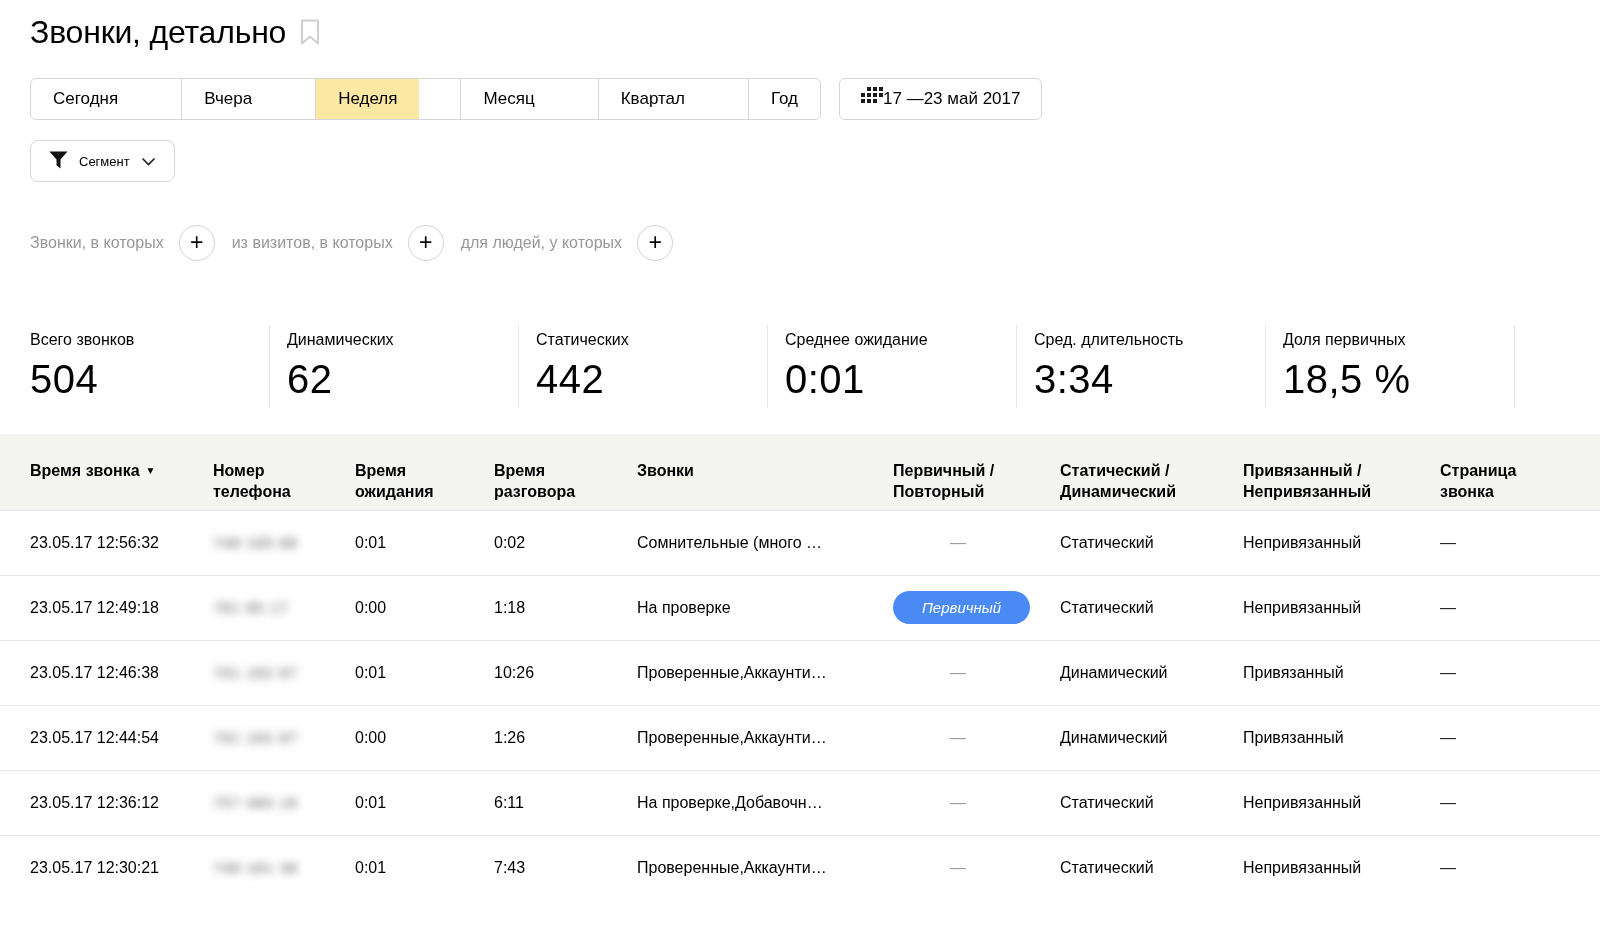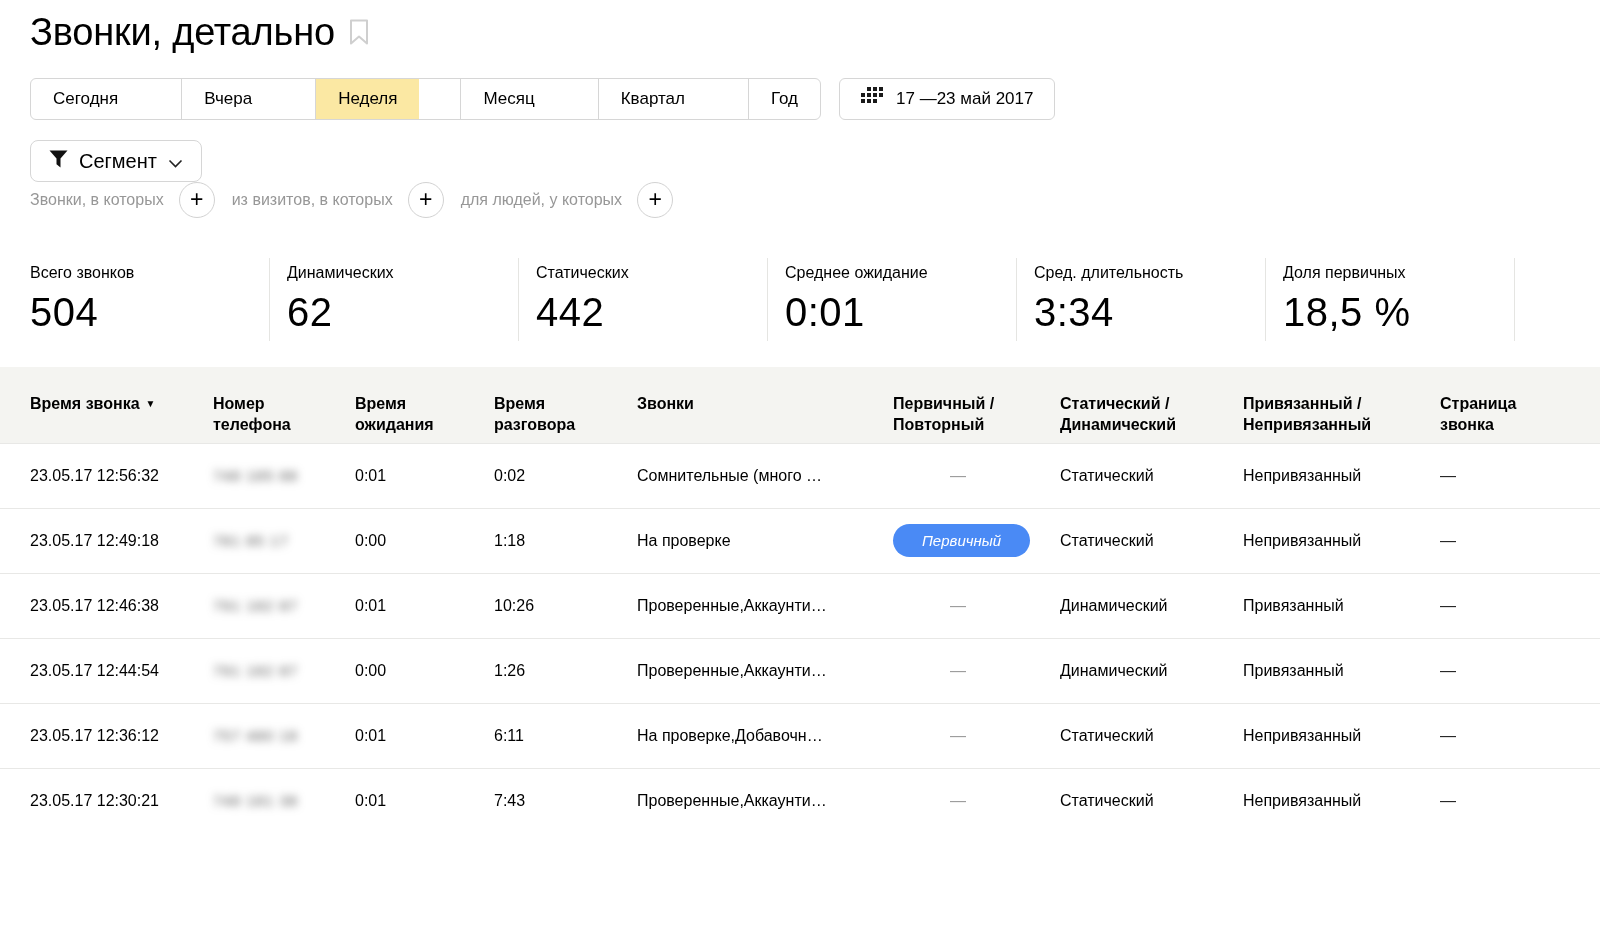--- a/index.html
+++ b/index.html
@@ -1,41 +1,41 @@
 <!DOCTYPE html>
 <html><head>
 <meta charset="utf-8">
 <style>
   * { margin:0; padding:0; box-sizing:border-box; }
   html,body { width:1600px; height:948px; background:#fff; font-family:"Liberation Sans", sans-serif; color:#000; overflow:hidden; }
   .content { padding:14px 0 0 30px; }
 
   
   .title-row { display:flex; align-items:center; gap:14px; height:36px; }
-  h1 { font-size:38px; font-weight:400; letter-spacing:-0.2px; }
+  h1 { font-size:32px; font-weight:400; letter-spacing:-0.2px; }
   .bookmark { margin-top:4px; cursor:pointer; }
 
   
   .tabs-row { display:flex; margin-top:28px; }
   .tab-group { display:flex; border:1px solid #d6d6d6; border-radius:6px; overflow:hidden; background:#fff; height:42px;gap:41px; }
   .tab { padding:0 22px; line-height:40px; font-size:17px; border-left:1px solid #d6d6d6; cursor:pointer; white-space:nowrap; }
   .tab:first-child { border-left:none; }
   .tab.selected { background:#fbe8a3; }
-  .date-btn { margin-left:18px; display:flex; align-items:center; gap:13px; border:1px solid #d6d6d6; border-radius:6px; height:42px; padding:0 21px; font-size:17px; cursor:pointer; background:#fff; }
-
-  
-  .segment-btn { margin-top:20px; display:inline-flex; align-items:center; gap:11px; border:1px solid #d6d6d6; border-radius:8px; height:42px; padding:0 18px; font-size:20px; cursor:pointer; background:#fff; }
-
-  
-  .filter-row { display:flex; align-items:center; font-size:16px; color:#979797; }
+  .date-btn { margin-left:18px; display:flex; align-items:center; border:1px solid #d6d6d6; border-radius:6px; height:42px; padding:0 21px; font-size:17px; cursor:pointer; background:#fff; }
+
+  
+  .segment-btn { margin-top:20px; display:inline-flex; align-items:center; gap:11px; border:1px solid #d6d6d6; border-radius:8px; height:42px; padding:0 18px; font-size:13px; cursor:pointer; background:#fff; }
+
+  
+  .filter-row { margin-top:43px; display:flex; align-items:center; font-size:16px; color:#979797; }
   .filter-label { margin-right:15px; }
   .plus-btn { width:36px; height:36px; border:1px solid #d2d2d2; border-radius:50%; display:flex; align-items:center; justify-content:center; font-size:23px; font-weight:400; color:#000; background:#fff; cursor:pointer; margin-right:17px; line-height:1; padding-bottom:2px; }
 
   
-  .metrics { display:flex; margin-top:40px; }
+  .metrics { display:flex; margin-top:64px; }
   .metric { width:249px; padding:6px 0 6px 17px; border-right:1px solid #e5e5e2; }
   .metric:first-child { width:240px; padding-left:0; }
   .metric-label { font-size:16px; }
   .metric-value { font-size:40px; margin-top:8px; letter-spacing:0.5px; }
 
   
   table { width:1600px; margin-top:26px; border-collapse:collapse; table-layout:fixed; font-size:16px; }
   thead th { background:#f4f4f1; text-align:left; vertical-align:top; padding-top:26px; height:76px; font-weight:700; line-height:21px; font-size:16px; }
   th.c1, td.c1 { padding-left:30px; }
   tbody tr { border-top:1px solid #e8e8e6; }

